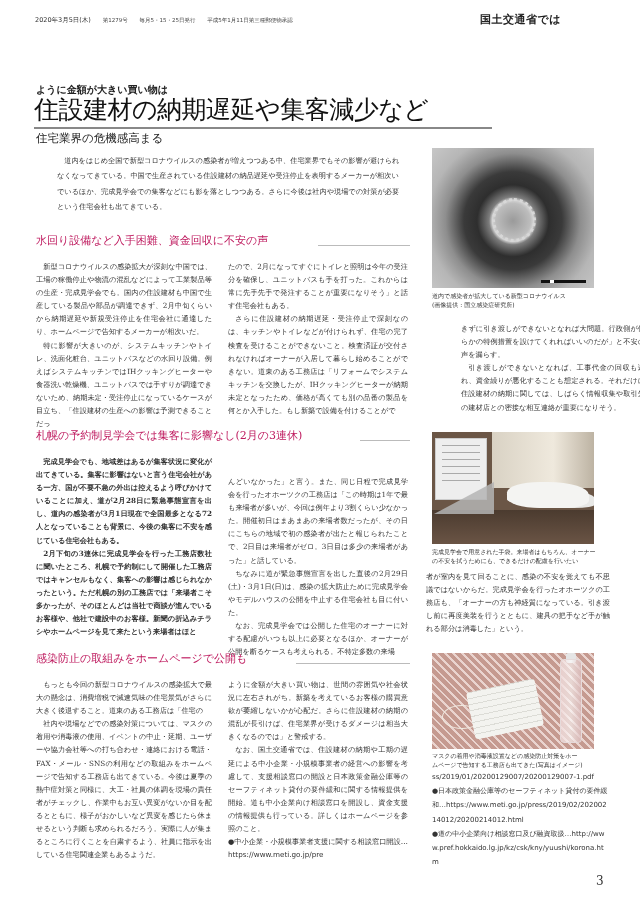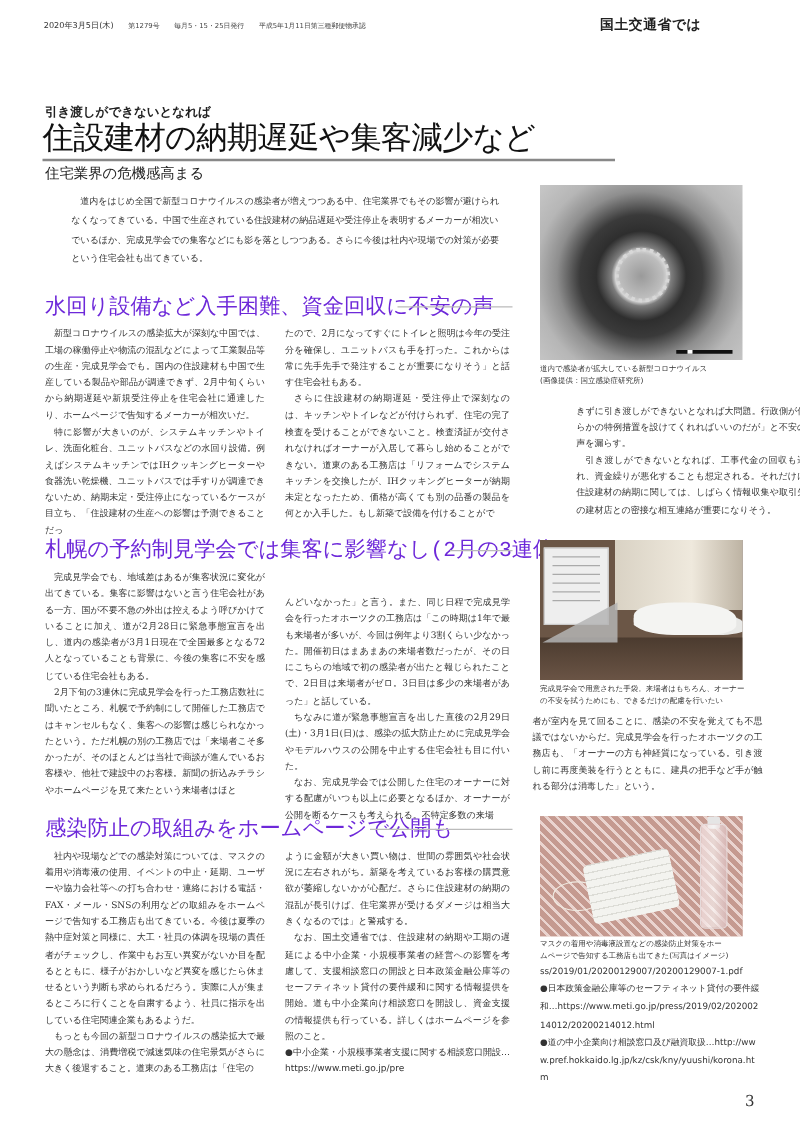--- a/index.html
+++ b/index.html
@@ -21,21 +21,21 @@
 
   .photo { position: absolute; overflow: hidden; }
   .caption { position: absolute; font-family: "DejaVu Sans", sans-serif; font-size: 6px; line-height: 9px; color: #333; }
 
   .virus-photo { left: 432px; top: 148px; width: 162px; height: 140px;
     background: radial-gradient(circle at 50% 52%, #9a9a9a 0%, #bdbdbd 16%, #d4d4d4 19%, #7d7d7d 22%, #2e2e2e 33%, #3a3a3a 45%, #8e8e8e 62%, #b6b6b6 78%, #c7c7c7 100%); }
   .virus-photo .ring { position:absolute; left: 60px; top: 50px; width: 44px; height: 44px; border-radius: 50%; border: 3px dotted #d8d8d8; }
   .virus-photo .scale { position:absolute; right: 8px; bottom: 5px; width: 45px; height: 3px; background: #111; }
   .virus-photo .scale-w { position:absolute; right: 40px; bottom: 5px; width: 4px; height: 3px; background: #fff; }
 
-  .sec-title { position: absolute; left: 36px; font-size: 17px; color: #6d28d9; white-space: nowrap; font-family: Liberation Mono, monospace; }
+  .sec-title { position: absolute; left: 36px; font-size: 11px; color: #be185d; white-space: nowrap; }
   .sec-rule { position: absolute; height: 1px; background: #bbb; }
 
   .col { position: absolute; font-family: "DejaVu Serif", serif; font-size: 7.2px; line-height: 13.1px; color: #333; text-align: justify; }
   .col p { text-indent: 1em; }
   .col p.noindent { text-indent: 0; }
 
   .gloves-photo { left: 432px; top: 432px; width: 162px; height: 112px; background: #6b5646; }
   .gloves-photo .wall { position:absolute; left: 60px; top: 0; width: 102px; height: 56px; background: linear-gradient(90deg, #d9d2c4, #efe9dd 60%, #bdb3a3); }
   .gloves-photo .paper { position:absolute; left: 3px; top: 6px; width: 52px; height: 62px; background: #eeeeee; border: 1px solid #ccc; }
   .gloves-photo .paper i { display:block; height: 1px; background: #aaa; margin: 6px 6px 0; }
@@ -58,21 +58,21 @@
 <body>
 
 <div class="masthead-meta">
   <span class="date">2020年3月5日(木)</span>
   <span>第1279号</span>
   <span>毎月5・15・25日発行</span>
   <span>平成5年1月11日第三種郵便物承認</span>
 </div>
 <div class="paper-name">国土交通省では</div>
 
-<div class="kicker">引き渡しができないとなれば</div>
+<div class="kicker">ように金額が大きい買い物は</div>
 <div class="headline">住設建材の納期遅延や集客減少など</div>
 <div class="headline-rule"></div>
 <div class="subhead">住宅業界の危機感高まる</div>
 <div class="lead">道内をはじめ全国で新型コロナウイルスの感染者が増えつつある中、住宅業界でもその影響が避けられなくなってきている。中国で生産されている住設建材の納品遅延や受注停止を表明するメーカーが相次いでいるほか、完成見学会での集客などにも影を落としつつある。さらに今後は社内や現場での対策が必要という住宅会社も出てきている。</div>
 
 <div class="photo virus-photo">
   <div class="ring"></div>
   <div class="scale"></div>
   <div class="scale-w"></div>
 </div>
@@ -93,21 +93,21 @@
   <p>さらに住設建材の納期遅延・受注停止で深刻なのは、キッチンやトイレなどが付けられず、住宅の完了検査を受けることができないこと。検査済証が交付されなければオーナーが入居して暮らし始めることができない。道東のある工務店は「リフォームでシステムキッチンを交換したが、IHクッキングヒーターが納期未定となったため、価格が高くても別の品番の製品を何とか入手した。もし新築で設備を付けることがで</p>
 </div>
 <div class="col" style="left:426px; top:322px; width:184px;margin-left:35px;">
   <p class="noindent">きずに引き渡しができないとなれば大問題。行政側が何らかの特例措置を設けてくれればいいのだが」と不安の声を漏らす。</p>
   <p>引き渡しができないとなれば、工事代金の回収も遅れ、資金繰りが悪化することも想定される。それだけに住設建材の納期に関しては、しばらく情報収集や取引先の建材店との密接な相互連絡が重要になりそう。</p>
 </div>
 
 <div class="sec-title" style="top:428px;">札幌の予約制見学会では集客に影響なし(2月の3連休)</div>
 <div class="sec-rule" style="left:360px; top:440px; width:50px;"></div>
 
-<div class="col" style="left:36px; top:455px; width:176px;">
+<div class="col" style="left:36px; top:455px; width:176px;font-weight:bold;">
   <p>完成見学会でも、地域差はあるが集客状況に変化が出てきている。集客に影響はないと言う住宅会社がある一方、国が不要不急の外出は控えるよう呼びかけていることに加え、道が2月28日に緊急事態宣言を出し、道内の感染者が3月1日現在で全国最多となる72人となっていることも背景に、今後の集客に不安を感じている住宅会社もある。</p>
   <p>2月下旬の3連休に完成見学会を行った工務店数社に聞いたところ、札幌で予約制にして開催した工務店ではキャンセルもなく、集客への影響は感じられなかったという。ただ札幌の別の工務店では「来場者こそ多かったが、そのほとんどは当社で商談が進んでいるお客様や、他社で建設中のお客様。新聞の折込みチラシやホームページを見て来たという来場者はほと</p>
 </div>
 <div class="col" style="left:228px; top:455px; width:180px;margin-top:20px;">
   <p class="noindent">んどいなかった」と言う。また、同じ日程で完成見学会を行ったオホーツクの工務店は「この時期は1年で最も来場者が多いが、今回は例年より3割くらい少なかった。開催初日はまあまあの来場者数だったが、その日にこちらの地域で初の感染者が出たと報じられたことで、2日目は来場者がゼロ。3日目は多少の来場者があった」と話している。</p>
   <p>ちなみに道が緊急事態宣言を出した直後の2月29日(土)・3月1日(日)は、感染の拡大防止ために完成見学会やモデルハウスの公開を中止する住宅会社も目に付いた。</p>
   <p>なお、完成見学会では公開した住宅のオーナーに対する配慮がいつも以上に必要となるほか、オーナーが公開を断るケースも考えられる。不特定多数の来場</p>
 </div>
 
 <div class="photo gloves-photo">
@@ -130,22 +130,22 @@
 </div>
 
 <div class="col" style="left:426px; top:570px; width:184px;">
   <p class="noindent">者が室内を見て回ることに、感染の不安を覚えても不思議ではないからだ。完成見学会を行ったオホーツクの工務店も、「オーナーの方も神経質になっている。引き渡し前に再度美装を行うとともに、建具の把手など手が触れる部分は消毒した」という。</p>
 </div>
 
 <div class="sec-title" style="top:651px;">感染防止の取組みをホームページで公開も</div>
 <div class="sec-rule" style="left:296px; top:663px; width:114px;"></div>
 
 <div class="col" style="left:36px; top:678px; width:176px;">
+  <p>もっとも今回の新型コロナウイルスの感染拡大で最大の懸念は、消費増税で減速気味の住宅景気がさらに大きく後退すること。道東のある工務店は「住宅の</p>
   <p>社内や現場などでの感染対策については、マスクの着用や消毒液の使用、イベントの中止・延期、ユーザーや協力会社等への打ち合わせ・連絡における電話・FAX・メール・SNSの利用などの取組みをホームページで告知する工務店も出てきている。今後は夏季の熱中症対策と同様に、大工・社員の体調を現場の責任者がチェックし、作業中もお互い異変がないか目を配るとともに、様子がおかしいなど異変を感じたら休ませるという判断も求められるだろう。実際に人が集まるところに行くことを自粛するよう、社員に指示を出している住宅関連企業もあるようだ。</p>
-  <p>もっとも今回の新型コロナウイルスの感染拡大で最大の懸念は、消費増税で減速気味の住宅景気がさらに大きく後退すること。道東のある工務店は「住宅の</p>
 </div>
 <div class="col" style="left:228px; top:678px; width:180px;">
   <p class="noindent">ように金額が大きい買い物は、世間の雰囲気や社会状況に左右されがち。新築を考えているお客様の購買意欲が萎縮しないかが心配だ。さらに住設建材の納期の混乱が長引けば、住宅業界が受けるダメージは相当大きくなるのでは」と警戒する。</p>
   <p>なお、国土交通省では、住設建材の納期や工期の遅延による中小企業・小規模事業者の経営への影響を考慮して、支援相談窓口の開設と日本政策金融公庫等のセーフティネット貸付の要件緩和に関する情報提供を開始。道も中小企業向け相談窓口を開設し、資金支援の情報提供も行っている。詳しくはホームページを参照のこと。</p>
   <p class="noindent" style="font-family:'DejaVu Sans',sans-serif;">
     <span>●中小企業・小規模事業者支援に関する相談窓口開設…</span><span>https://www.meti.go.jp/pre</span>
   </p>
 </div>
 
 <div class="photo mask-photo">

